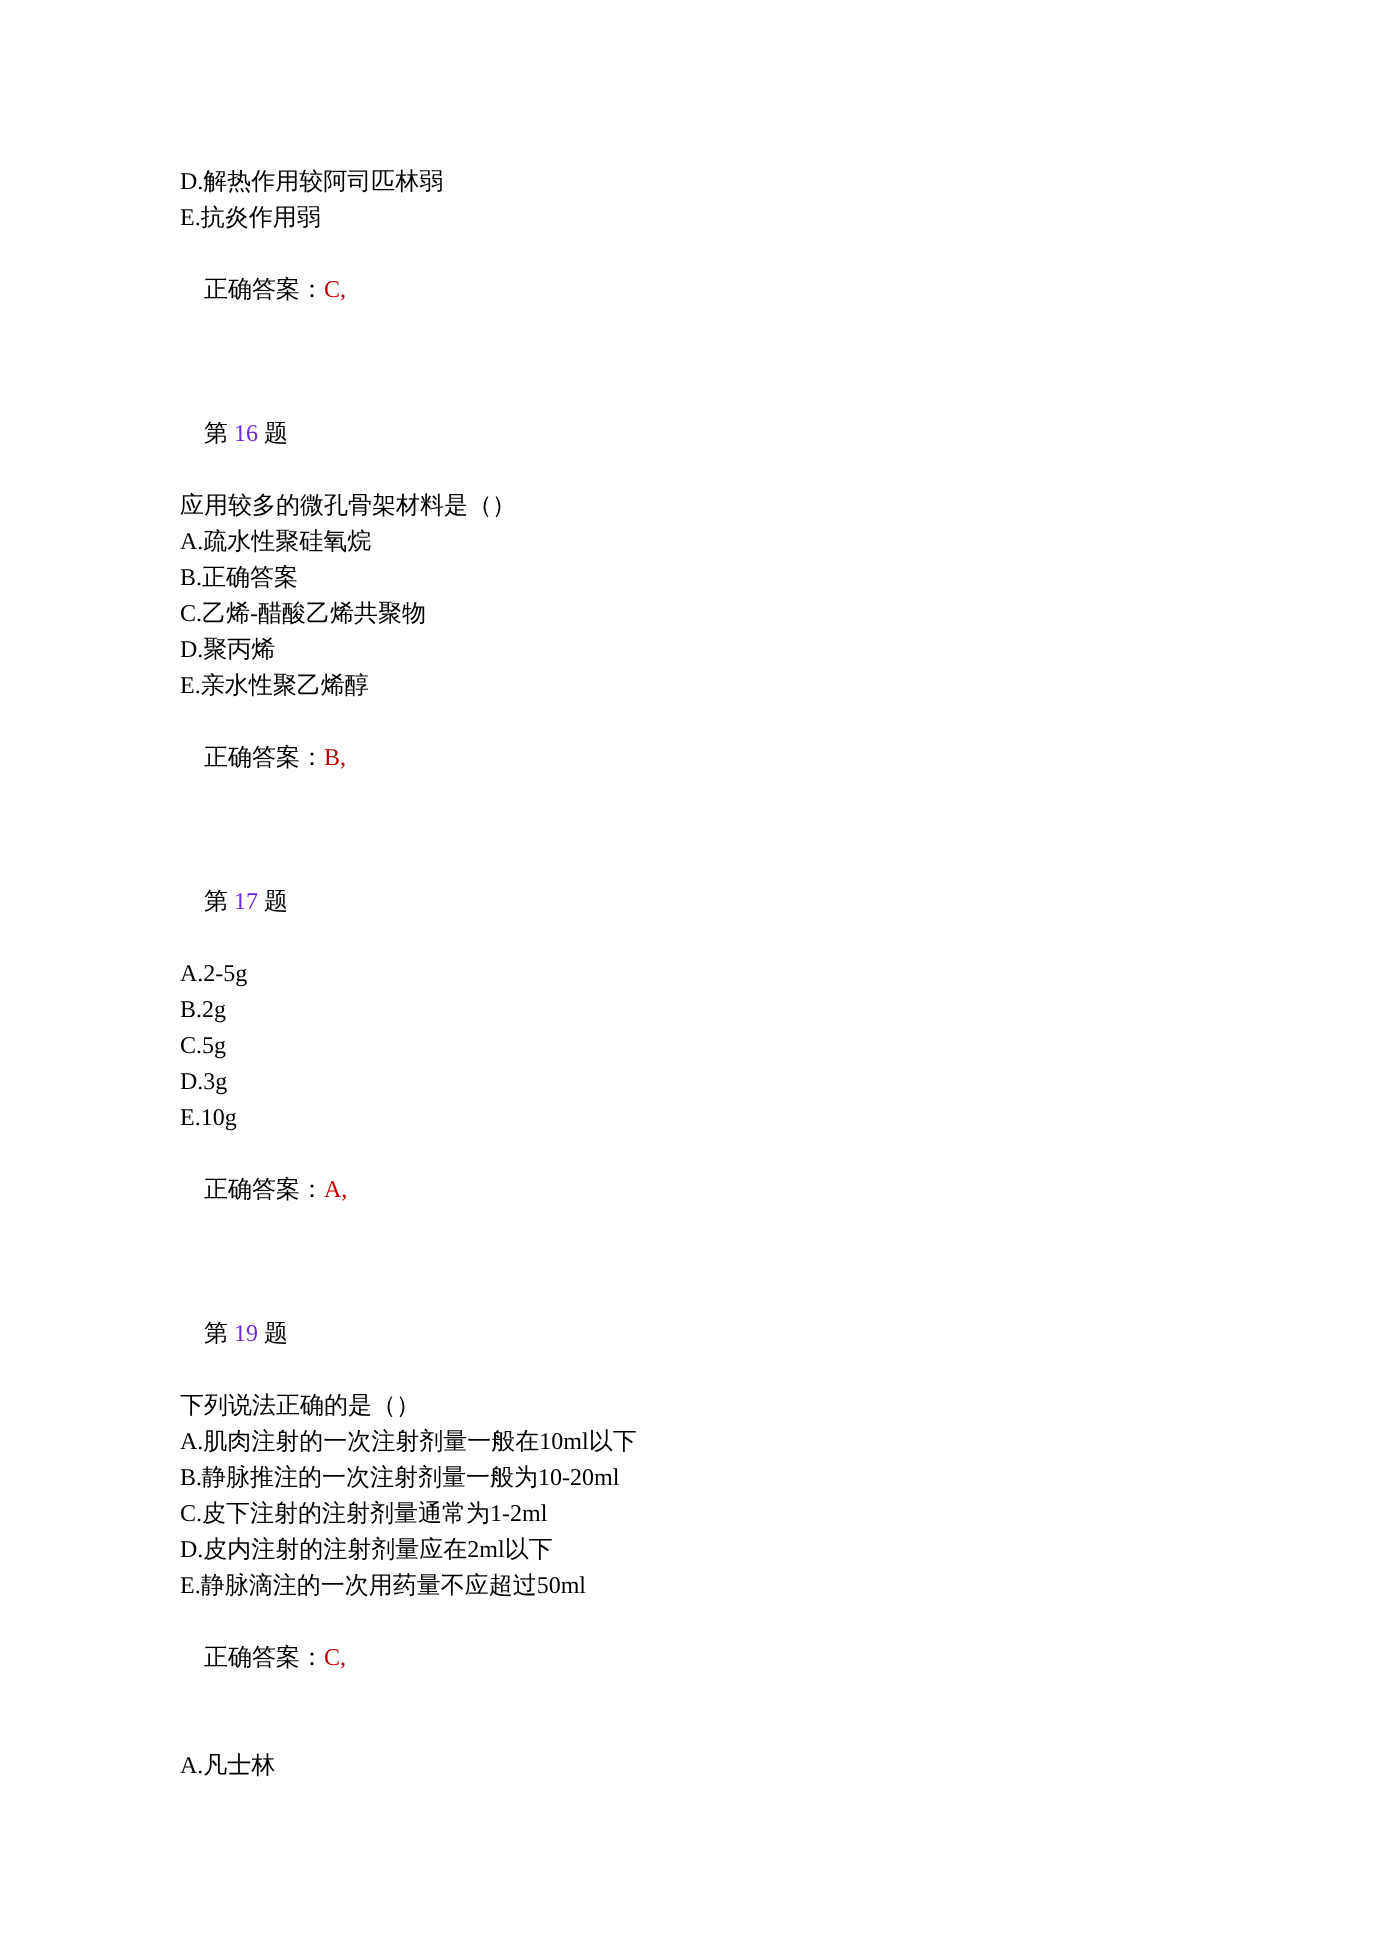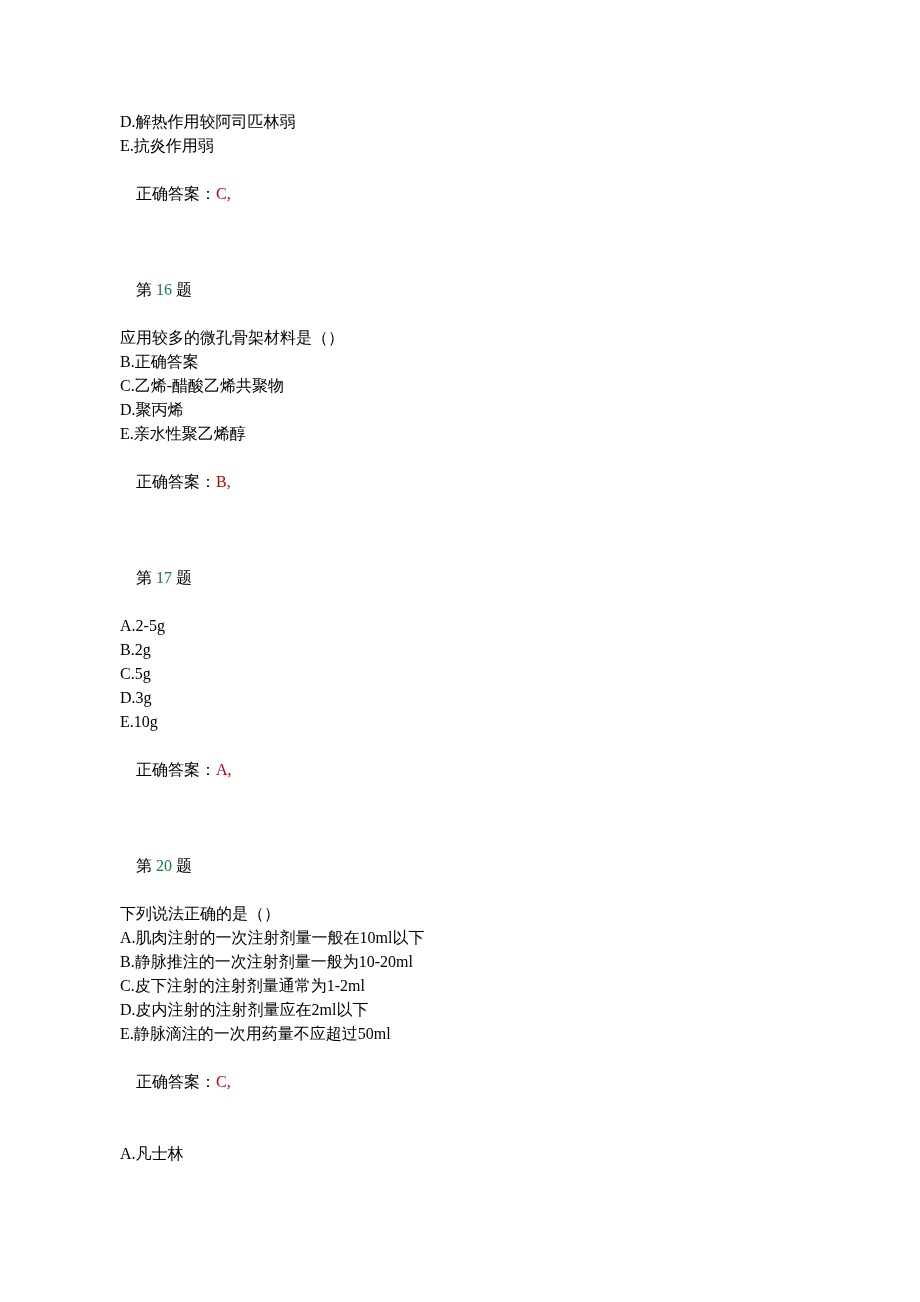--- a/index.html
+++ b/index.html
@@ -21,41 +21,42 @@
     margin: 0;
     white-space: pre-wrap;
   }
   .spacer {
     height: 24px;
   }
   .red {
     color: #c00000;
   }
   .q-num {
-    color: #15803d;
+    color: #6d28d9;
     font-family: Liberation Serif, serif;
   }
 </style>
 </head>
 <body>
 
 <div class="page">
 
   <p class="line">D.解热作用较阿司匹林弱</p>
   <p class="line">E.抗炎作用弱</p>
   <p class="line">
     <span>正确答案：</span><span class="red">C,</span>
   </p>
 
   <div class="spacer"></div>
 
   <p class="line">
     <span>第 </span><span class="q-num">16</span><span> 题</span>
   </p>
   <p class="line">应用较多的微孔骨架材料是（）</p>
+  <p class="line">A.疏水性聚硅氧烷</p>
   <p class="line">B.正确答案</p>
   <p class="line">C.乙烯-醋酸乙烯共聚物</p>
   <p class="line">D.聚丙烯</p>
   <p class="line">E.亲水性聚乙烯醇</p>
   <p class="line">
     <span>正确答案：</span><span class="red">B,</span>
   </p>
 
   <div class="spacer"></div>
 
@@ -67,21 +68,21 @@
   <p class="line">C.5g</p>
   <p class="line">D.3g</p>
   <p class="line">E.10g</p>
   <p class="line">
     <span>正确答案：</span><span class="red">A,</span>
   </p>
 
   <div class="spacer"></div>
 
   <p class="line">
-    <span>第 </span><span class="q-num">20</span><span> 题</span>
+    <span>第 </span><span class="q-num">19</span><span> 题</span>
   </p>
   <p class="line">下列说法正确的是（）</p>
   <p class="line">A.肌肉注射的一次注射剂量一般在10ml以下</p>
   <p class="line">B.静脉推注的一次注射剂量一般为10-20ml</p>
   <p class="line">C.皮下注射的注射剂量通常为1-2ml</p>
   <p class="line">D.皮内注射的注射剂量应在2ml以下</p>
   <p class="line">E.静脉滴注的一次用药量不应超过50ml</p>
   <p class="line">
     <span>正确答案：</span><span class="red">C,</span>
   </p>

